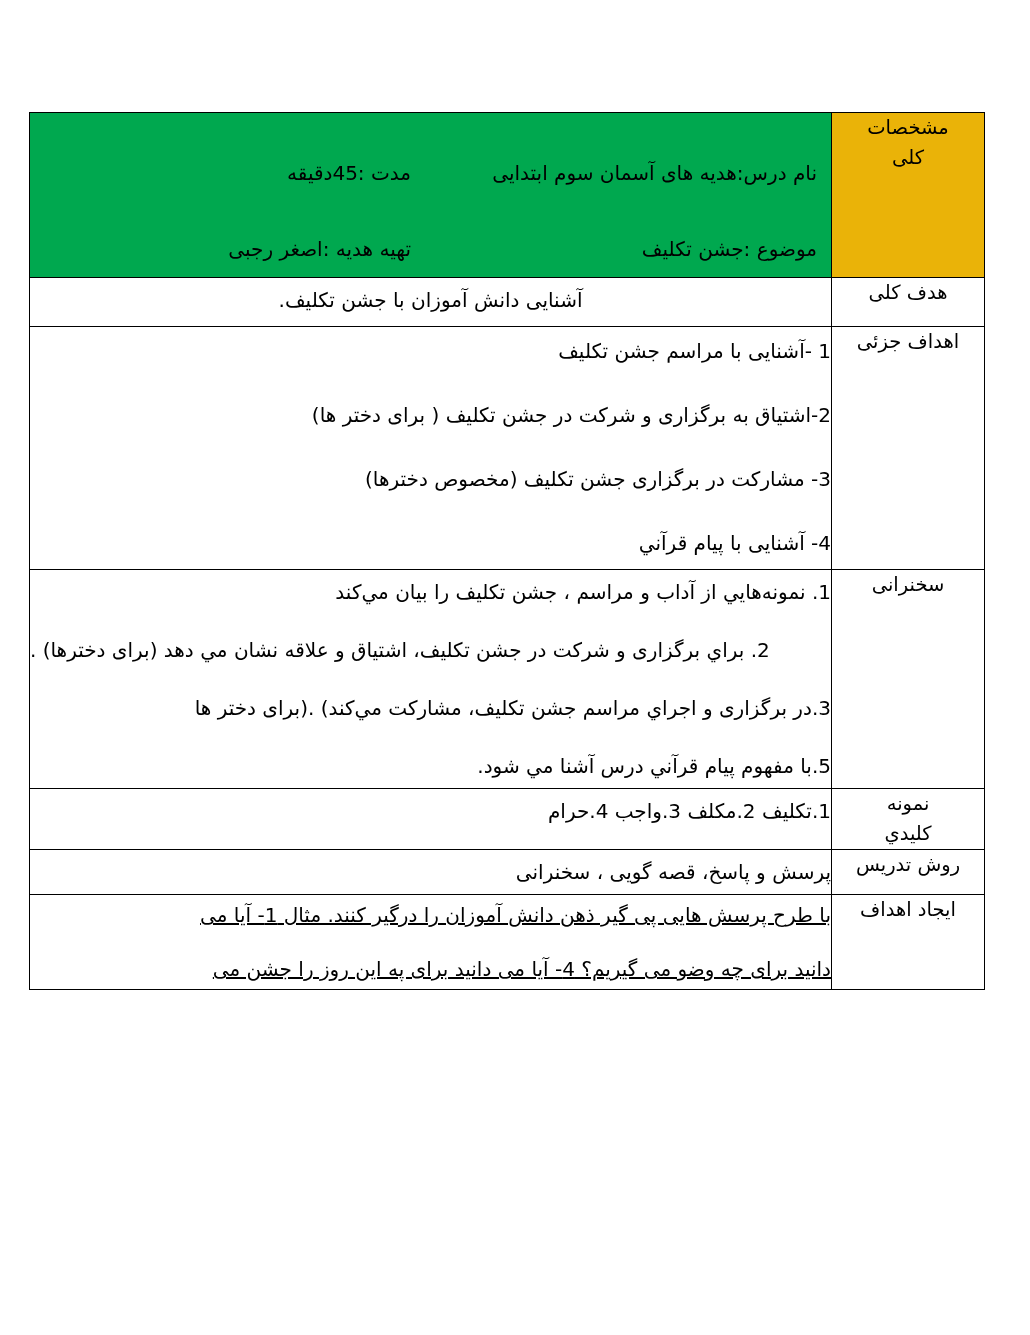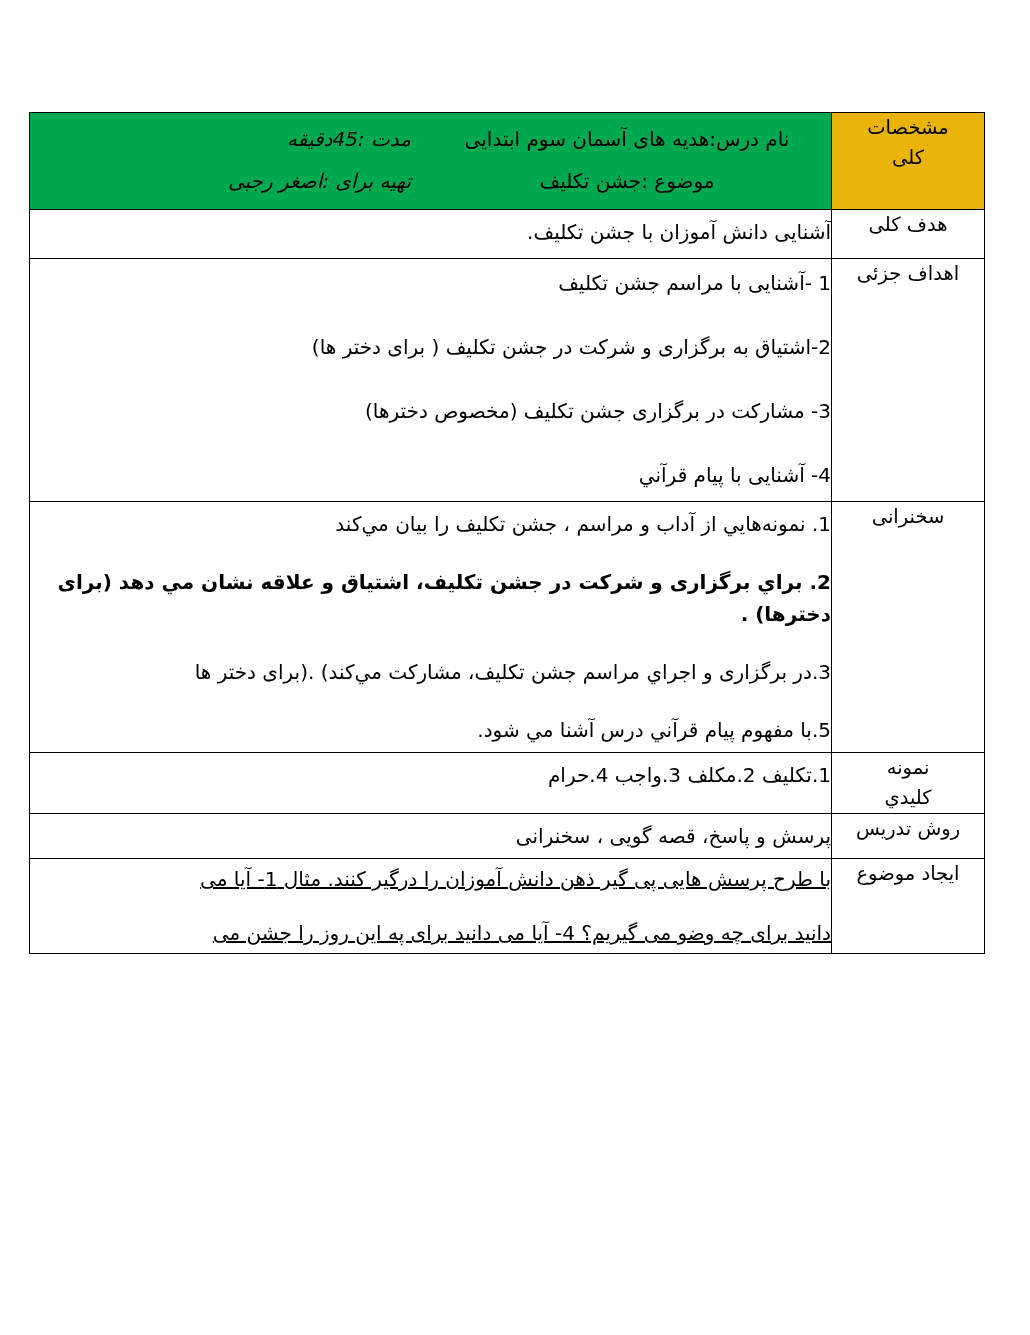--- a/index.html
+++ b/index.html
@@ -65,46 +65,45 @@
     display: flex;
     flex-direction: row;
     align-items: baseline;
     justify-content: flex-start;
     font-size: 20px;
     white-space: nowrap;
   }
   .hdr-primary {
     flex: 0 0 auto;
     min-width: 380px;
-    text-align: center;
+    text-align: right;
     padding-left: 26px;
+    margin-top: 34px;
   }
   .hdr-secondary {
     flex: 0 0 auto;
     text-align: right;
-    font-style: italic;
   }
   .hdr-row-1 { padding: 10px 14px 4px 12px; }
   .hdr-row-2 { padding: 6px 14px 12px 12px; }
   .para {
     margin: 0 0 0 0;
     padding: 6px 0 6px 0;
     text-align: right;
   }
   .para + .para { padding-top: 14px; }
-  .goal-cell .para { padding: 6px 0 10px 0; }
+  .goal-cell .para { padding: 6px 0 10px 0; text-align: center; }
   .objectives-cell { padding-top: 14px; padding-bottom: 18px; margin-top: 27px; }
   .objectives-cell .para { padding: 8px 0 10px 0; }
   .objectives-cell .para + .para { padding-top: 22px; }
   .expect-cell { padding-top: 14px; padding-bottom: 16px; }
   .expect-cell .para { padding: 6px 0 6px 0; }
   .expect-cell .para + .para { padding-top: 20px; }
   .wrap-para {
-    text-align: right;
-    font-weight: bold;
+    text-align: left;
   }
   .concepts-cell { padding-top: 12px; padding-bottom: 34px; }
   .method-cell { padding-top: 13px; padding-bottom: 15px; }
   .motive-cell { padding-top: 12px; padding-bottom: 18px; }
   .motive-cell .para { padding: 4px 0 4px 0; text-decoration: underline; }
   .motive-cell .para + .para { padding-top: 18px; }
   .label-stack span { display: block; }
 </style>
 </head>
 <body>
@@ -123,21 +122,21 @@
           <span>مشخصات</span>
           <span>کلی</span>
         </td>
         <td class="content-cell hdr-green" style="padding:0;">
           <div class="hdr-line hdr-row-1">
             <div class="hdr-primary">نام درس:هدیه های آسمان سوم ابتدایی</div>
             <div class="hdr-secondary">مدت :45دقیقه</div>
           </div>
           <div class="hdr-line hdr-row-2">
             <div class="hdr-primary">موضوع :جشن تکلیف</div>
-            <div class="hdr-secondary">تهیه برای :اصغر رجبی</div>
+            <div class="hdr-secondary">تهیه هدیه :اصغر رجبی</div>
           </div>
         </td>
       </tr>
 
       <tr>
         <td class="label-cell">هدف کلی</td>
         <td class="content-cell goal-cell">
           <p class="para">آشنایی دانش آموزان با جشن تکلیف.</p>
         </td>
       </tr>
@@ -173,21 +172,21 @@
       </tr>
 
       <tr>
         <td class="label-cell">روش تدریس</td>
         <td class="content-cell method-cell">
           <p class="para">پرسش و پاسخ، قصه گویی ، سخنرانی</p>
         </td>
       </tr>
 
       <tr>
-        <td class="label-cell top-align">ایجاد موضوع</td>
+        <td class="label-cell top-align">ایجاد اهداف</td>
         <td class="content-cell motive-cell">
           <p class="para">با طرح پرسش هایی پی گیر ذهن دانش آموزان را درگیر کنند. مثال 1- آیا می</p>
           <p class="para">دانید برای چه وضو می گیریم؟  4- آیا می دانید برای په این روز را جشن می</p>
         </td>
       </tr>
 
     </tbody>
   </table>
 
 </div>

